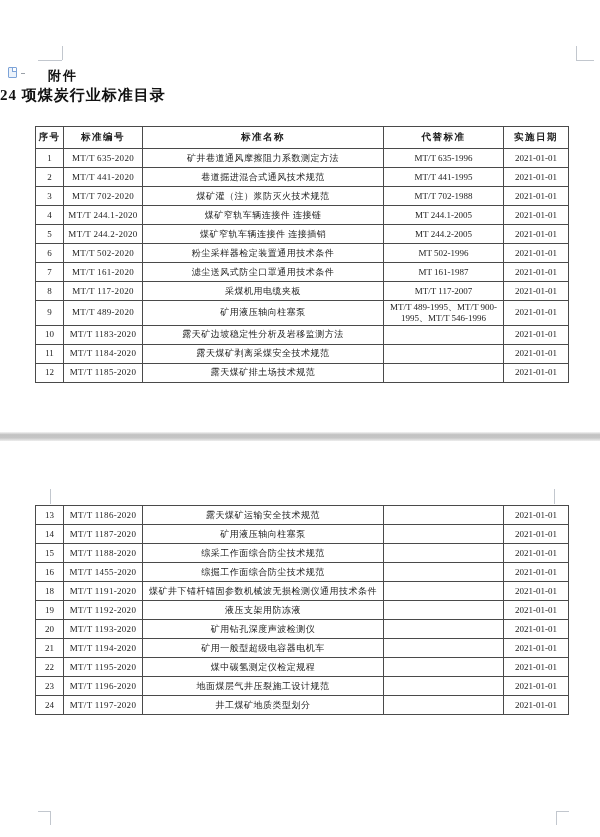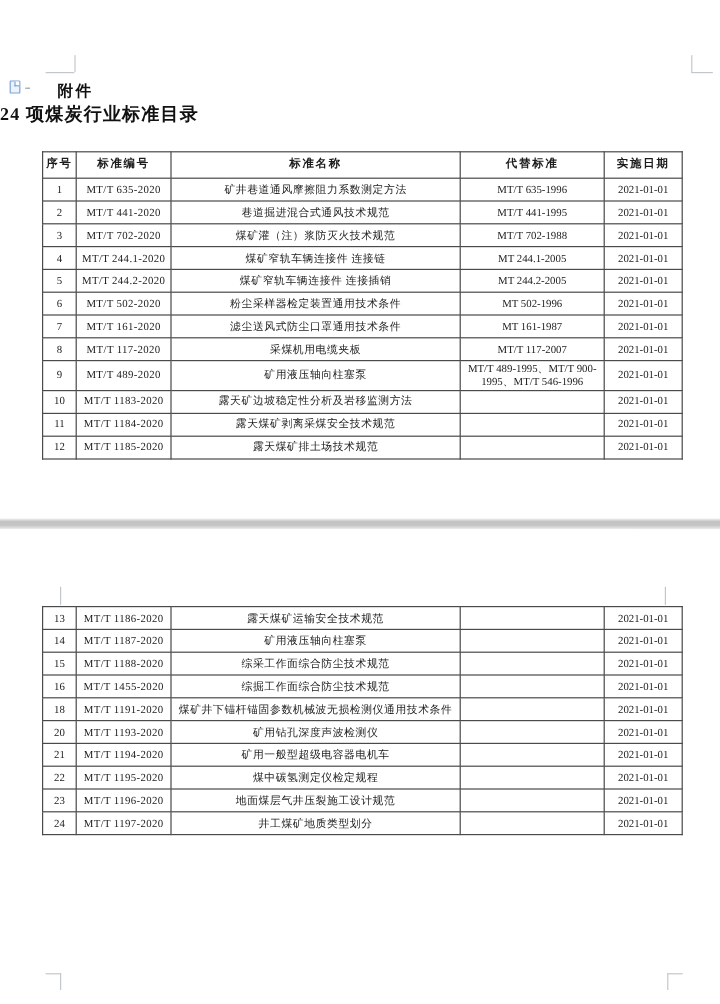--- a/index.html
+++ b/index.html
@@ -236,20 +236,27 @@
             <td class="c4">2021-01-01</td>
           </tr>
           <tr>
             <td class="c0">18</td>
             <td class="c1">MT/T 1191-2020</td>
             <td class="c2">煤矿井下锚杆锚固参数机械波无损检测仪通用技术条件</td>
             <td class="c3"></td>
             <td class="c4">2021-01-01</td>
           </tr>
           <tr>
+            <td class="c0">19</td>
+            <td class="c1">MT/T 1192-2020</td>
+            <td class="c2">液压支架用防冻液</td>
+            <td class="c3"></td>
+            <td class="c4">2021-01-01</td>
+          </tr>
+          <tr>
             <td class="c0">20</td>
             <td class="c1">MT/T 1193-2020</td>
             <td class="c2">矿用钻孔深度声波检测仪</td>
             <td class="c3"></td>
             <td class="c4">2021-01-01</td>
           </tr>
           <tr>
             <td class="c0">21</td>
             <td class="c1">MT/T 1194-2020</td>
             <td class="c2">矿用一般型超级电容器电机车</td>

